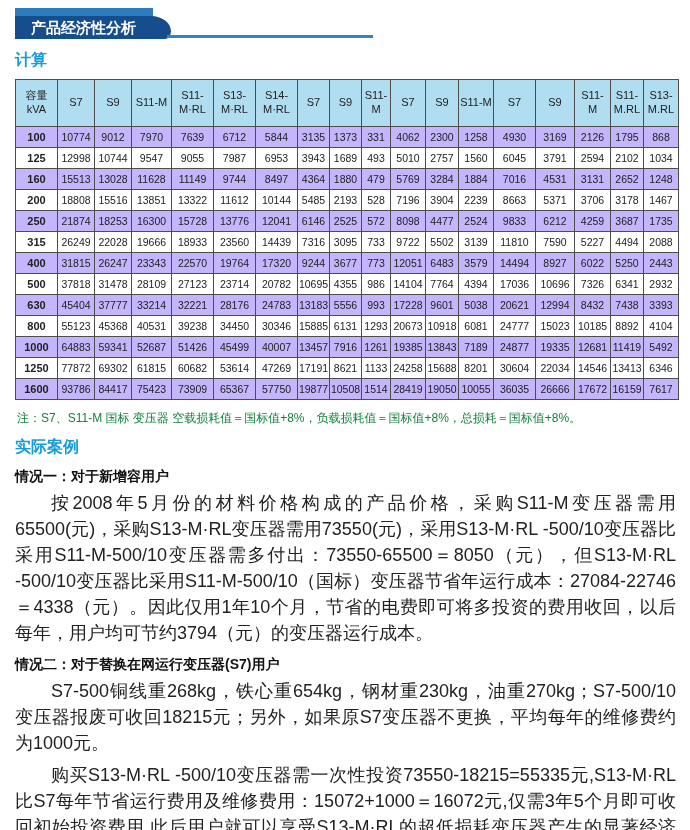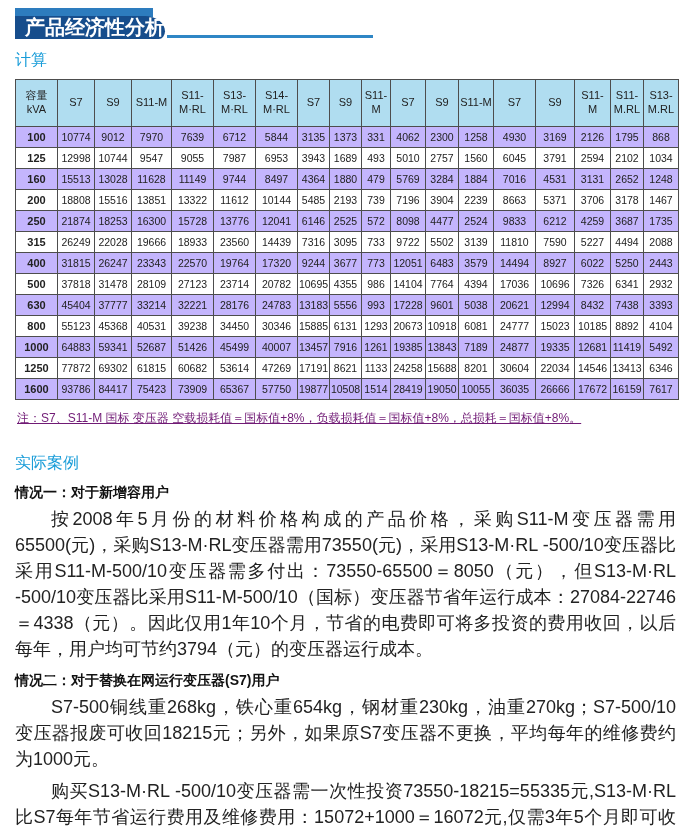--- a/index.html
+++ b/index.html
@@ -8,42 +8,42 @@
     font-family:"Liberation Sans","DejaVu Sans",sans-serif;
     color:#222;
   }
   .page { padding:8px 14px 6px 15px; }
 
   
   .ribbon { position:relative; height:36px; margin-bottom:4px; }
   .ribbon-strip { position:absolute; left:0; top:0; width:138px; height:9px; background:#2d7cbe; }
   .ribbon-main {
     position:absolute; left:0; top:8px; height:23px; width:140px;
-    background:#164d8c; color:#fff; font-size:20px; font-weight:bold;
-    line-height:23px; padding-left:10px;
+    background:#164d8c; color:#fff; font-size:15px; font-weight:bold;
+    line-height:23px; padding-left:16px;
     border-top-right-radius:26px 20px; border-bottom-right-radius:8px 10px;
   }
   .ribbon-line { position:absolute; left:152px; top:27px; width:206px; height:3px; background:#2f86c5; }
 
-  .sec-blue { color:#189cd8; font-size:16px; font-weight:normal; margin:6px 0 8px 0; }
+  .sec-blue { color:#189cd8; font-size:16px; font-weight:bold; margin:6px 0 8px 0; }
 
   
   table.cost-table { border-collapse:collapse; table-layout:fixed; width:661px; }
   .cost-table th, .cost-table td {
     border:1px solid #4d4d4d; text-align:center; vertical-align:middle;
     white-space:pre-line; padding:0; overflow:hidden;
   }
   .cost-table thead tr.group th { height:37px; font-size:11.5px; font-weight:bold; background:#fff; line-height:1.35; }
   .cost-table thead tr.subhead th { height:46px; background:#b0ddf0; font-weight:normal; font-size:11px; line-height:1.25; }
   .cost-table tbody th { font-weight:bold; font-size:11px; }
   .cost-table tbody td { font-size:10.5px; }
   .cost-table tbody tr { height:21px; }
   .cost-table tbody tr.alt { background:#c4b5fd; }
 
-  .table-note { color:#701a75; font-size:12px; margin:10px 0 26px 2px;text-decoration:underline; }
+  .table-note { color:#15803d; font-size:12px; margin:10px 0 10px 2px; }
 
   .case-title { font-size:14px; font-weight:bold; color:#111; margin:10px 0 4px 0; }
   .body-text { font-size:18px; line-height:26px; margin:2px 0 6px 0; text-indent:2em; text-align:justify; }
 </style>
 </head>
 <body>
 
 <div class="page">
 
   <div class="ribbon">
@@ -169,21 +169,21 @@
         <tr>
           <th>200</th>
           <td>18808</td>
           <td>15516</td>
           <td>13851</td>
           <td>13322</td>
           <td>11612</td>
           <td>10144</td>
           <td>5485</td>
           <td>2193</td>
-          <td>739</td>
+          <td>528</td>
           <td>7196</td>
           <td>3904</td>
           <td>2239</td>
           <td>8663</td>
           <td>5371</td>
           <td>3706</td>
           <td>3178</td>
           <td>1467</td>
         </tr>
         <tr class="alt">

